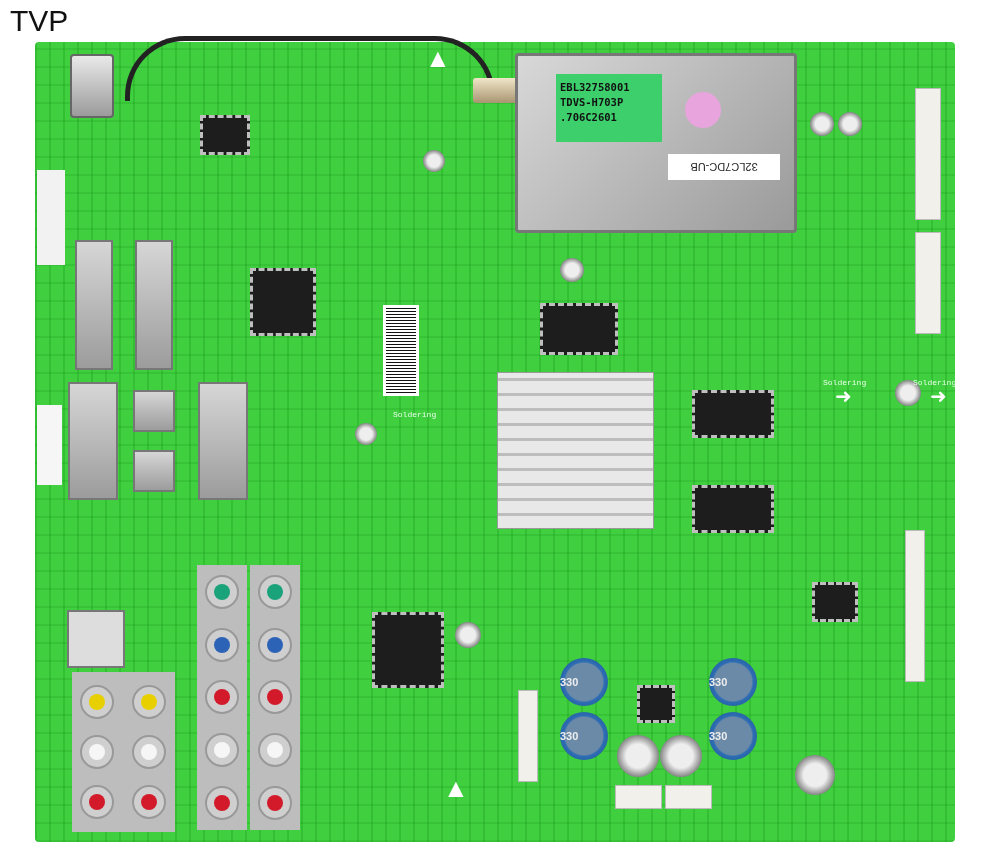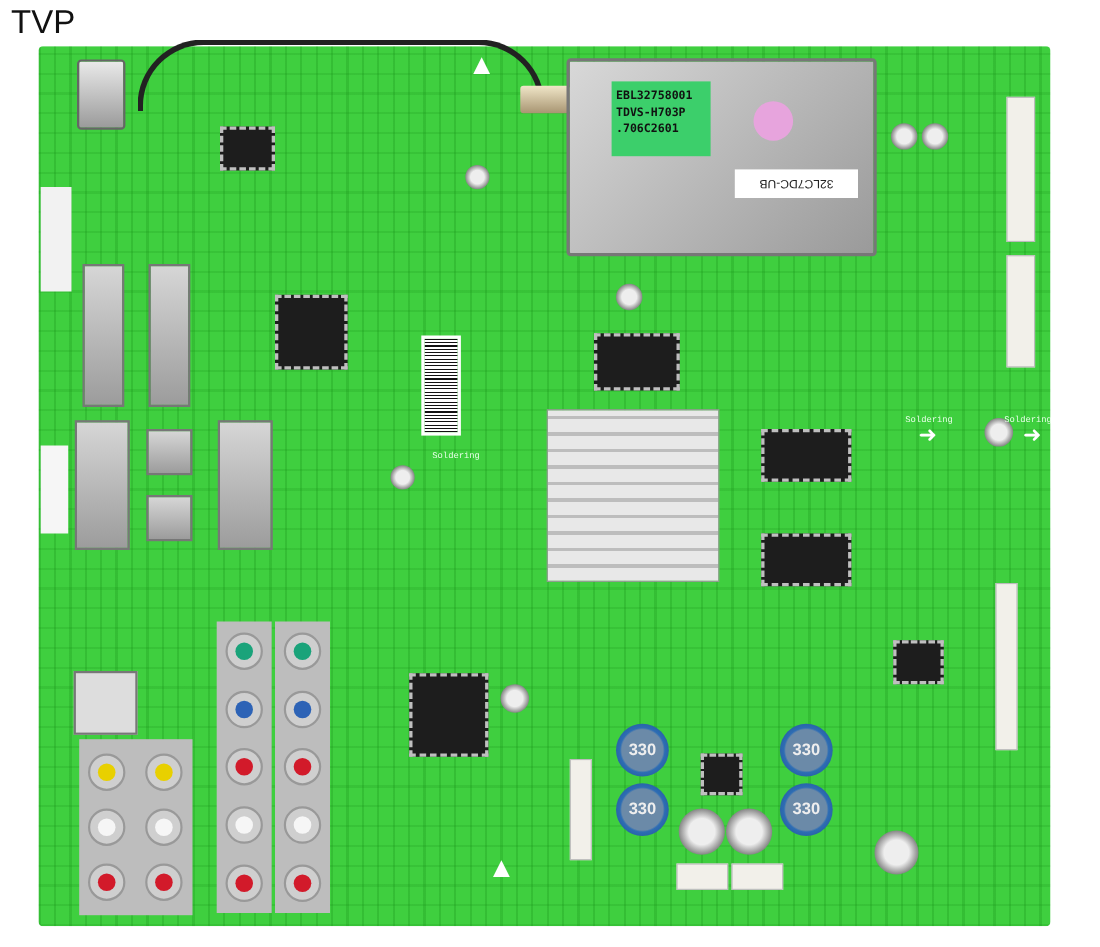--- a/index.html
+++ b/index.html
@@ -5,26 +5,26 @@
   html,body{margin:0;padding:0;background:#fff;}
   body{width:1000px;height:861px;position:relative;overflow:hidden;font-family:"Liberation Sans",sans-serif;}
   .wm{position:absolute;left:10px;top:4px;font-size:30px;font-weight:normal;color:#111;letter-spacing:0px;}
   .board{position:absolute;left:35px;top:42px;width:920px;height:800px;background:#3fcf3f;border-radius:4px;
     background-image:
       repeating-linear-gradient(90deg,rgba(20,140,20,.25) 0 2px,transparent 2px 14px),
       repeating-linear-gradient(0deg,rgba(20,140,20,.18) 0 2px,transparent 2px 18px);}
   .abs{position:absolute;}
   .chip{position:absolute;background:#1d1d1d;border:3px dashed #bfbfbf;box-sizing:border-box;color:#888;font-size:7px;text-align:center;}
   .tuner{position:absolute;left:515px;top:53px;width:282px;height:180px;background:linear-gradient(135deg,#d8d8d8,#9a9a9a);border:3px solid #777;border-radius:4px;box-sizing:border-box;}
-  .tlabel{position:absolute;left:38px;top:18px;width:90px;height:68px;background:#3ccf6b;font-family:"DejaVu Sans Mono",monospace;font-size:10.5px;font-weight:bold;color:#111;line-height:15px;padding:6px 4px;box-sizing:border-box;}
+  .tlabel{position:absolute;left:38px;top:18px;width:106px;height:68px;background:#3ccf6b;font-family:"DejaVu Sans Mono",monospace;font-size:10.5px;font-weight:bold;color:#111;line-height:15px;padding:6px 4px;box-sizing:border-box;}
   .tsticker{position:absolute;left:150px;top:98px;width:112px;height:26px;background:#fff;font-size:11px;line-height:26px;text-align:center;color:#222;transform:rotate(180deg);}
   .pink{position:absolute;left:167px;top:36px;width:36px;height:36px;border-radius:50%;background:#e7a4dd;}
   .heatsink{position:absolute;left:497px;top:372px;width:155px;height:155px;background:repeating-linear-gradient(0deg,#e8e8e8 0 12px,#bdbdbd 12px 15px);border:1px solid #999;}
   .cap{position:absolute;border-radius:50%;background:radial-gradient(circle,#eee 0 40%,#888 70%,#444 100%);}
-  .bigcap{position:absolute;border-radius:50%;background:radial-gradient(circle,#6b8aa8 0 55%,#2d6db4 60%,#1f4f88 100%);color:#eee;font-size:15px;font-weight:bold;text-align:center;}
+  .bigcap{position:absolute;border-radius:50%;background:radial-gradient(circle,#6b8aa8 0 55%,#2d6db4 60%,#1f4f88 100%);color:#eee;font-size:11px;font-weight:bold;text-align:left;}
   .rca{position:absolute;width:34px;height:34px;border-radius:50%;background:#cfcfcf;border:2px solid #999;box-sizing:border-box;}
   .rca::after{content:"";position:absolute;left:7px;top:7px;width:16px;height:16px;border-radius:50%;background:var(--c);}
   .port{position:absolute;background:linear-gradient(#d6d6d6,#9c9c9c);border:2px solid #777;box-sizing:border-box;}
   .silk{position:absolute;color:#e9ffe9;font-size:8px;font-family:"Liberation Mono",monospace;}
   .arrow{position:absolute;color:#fff;font-size:26px;line-height:1;}
   .conn{position:absolute;background:#f2f0ea;border:1px solid #bbb;}
 </style>
 </head>
 <body>
 

